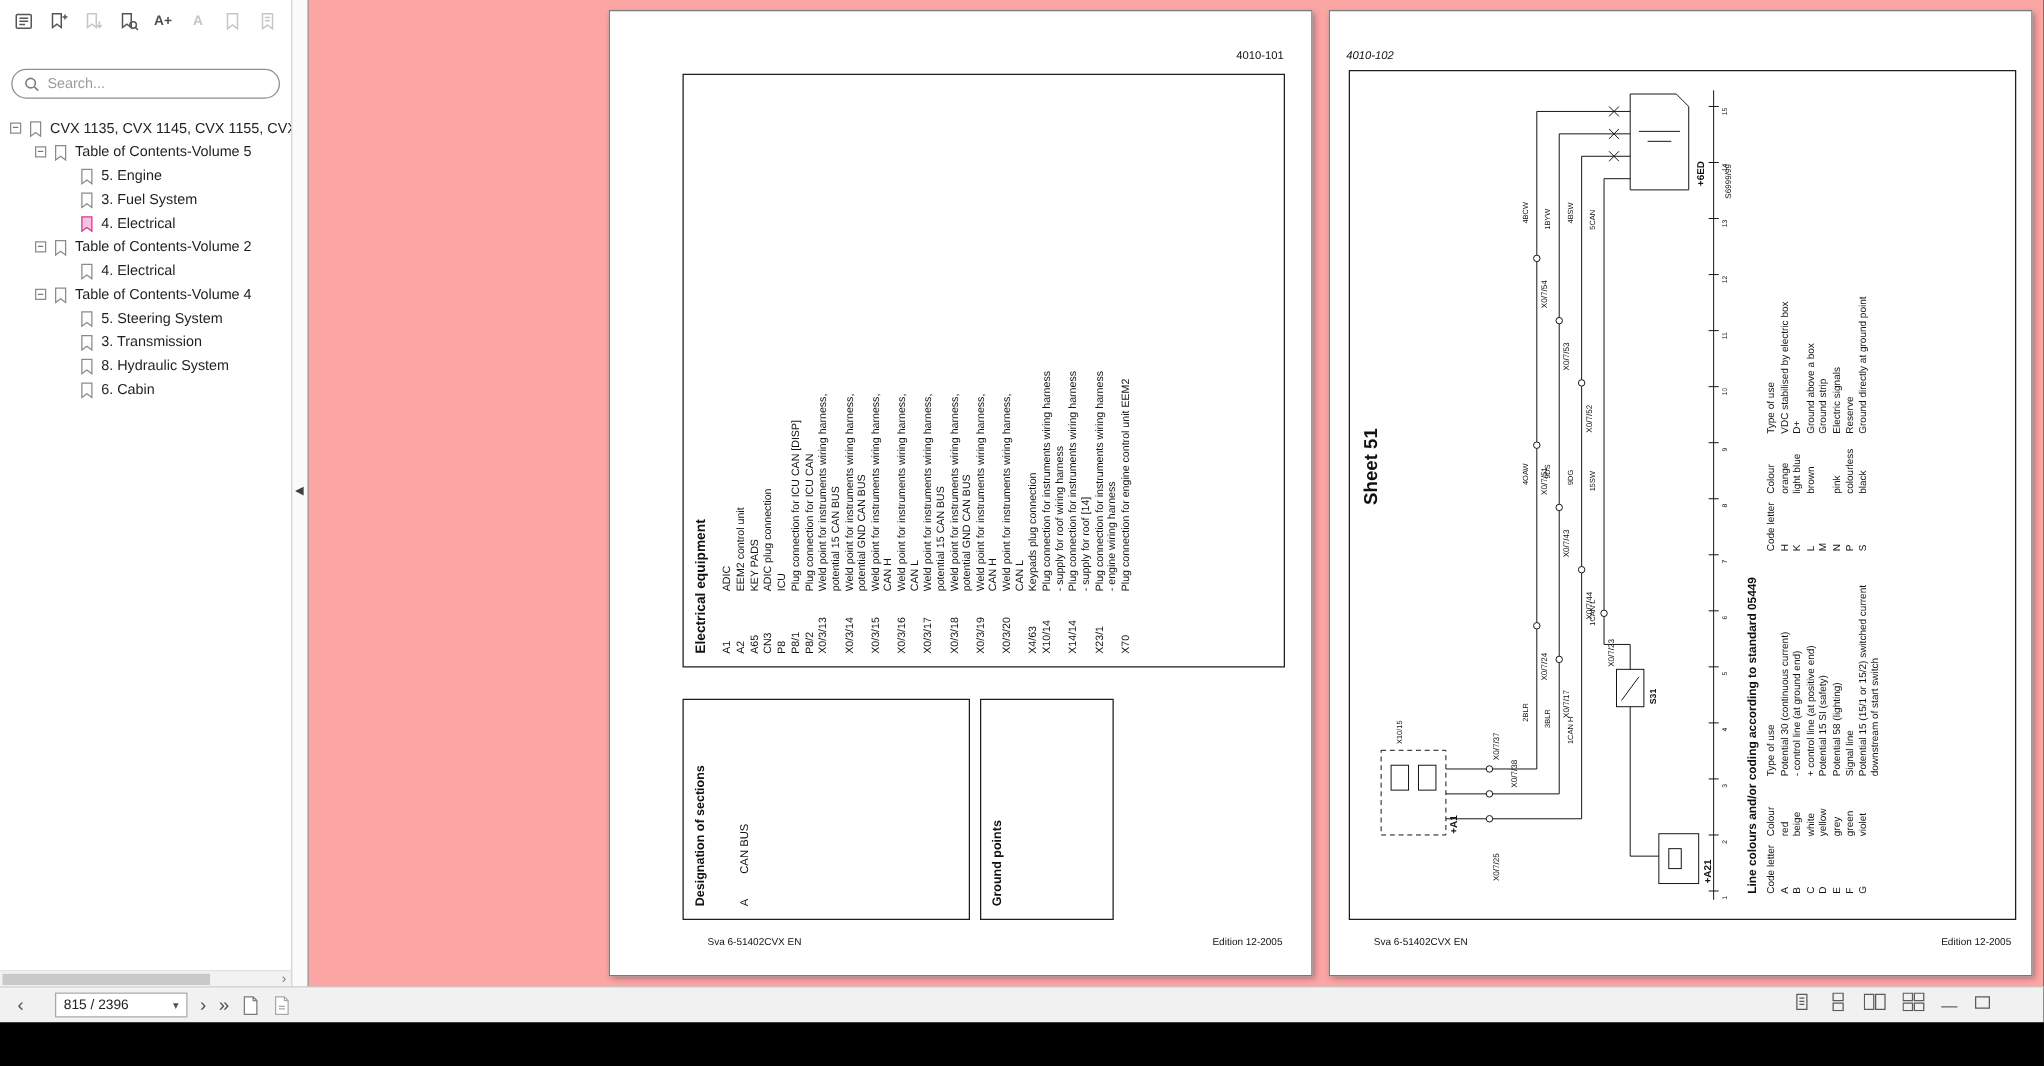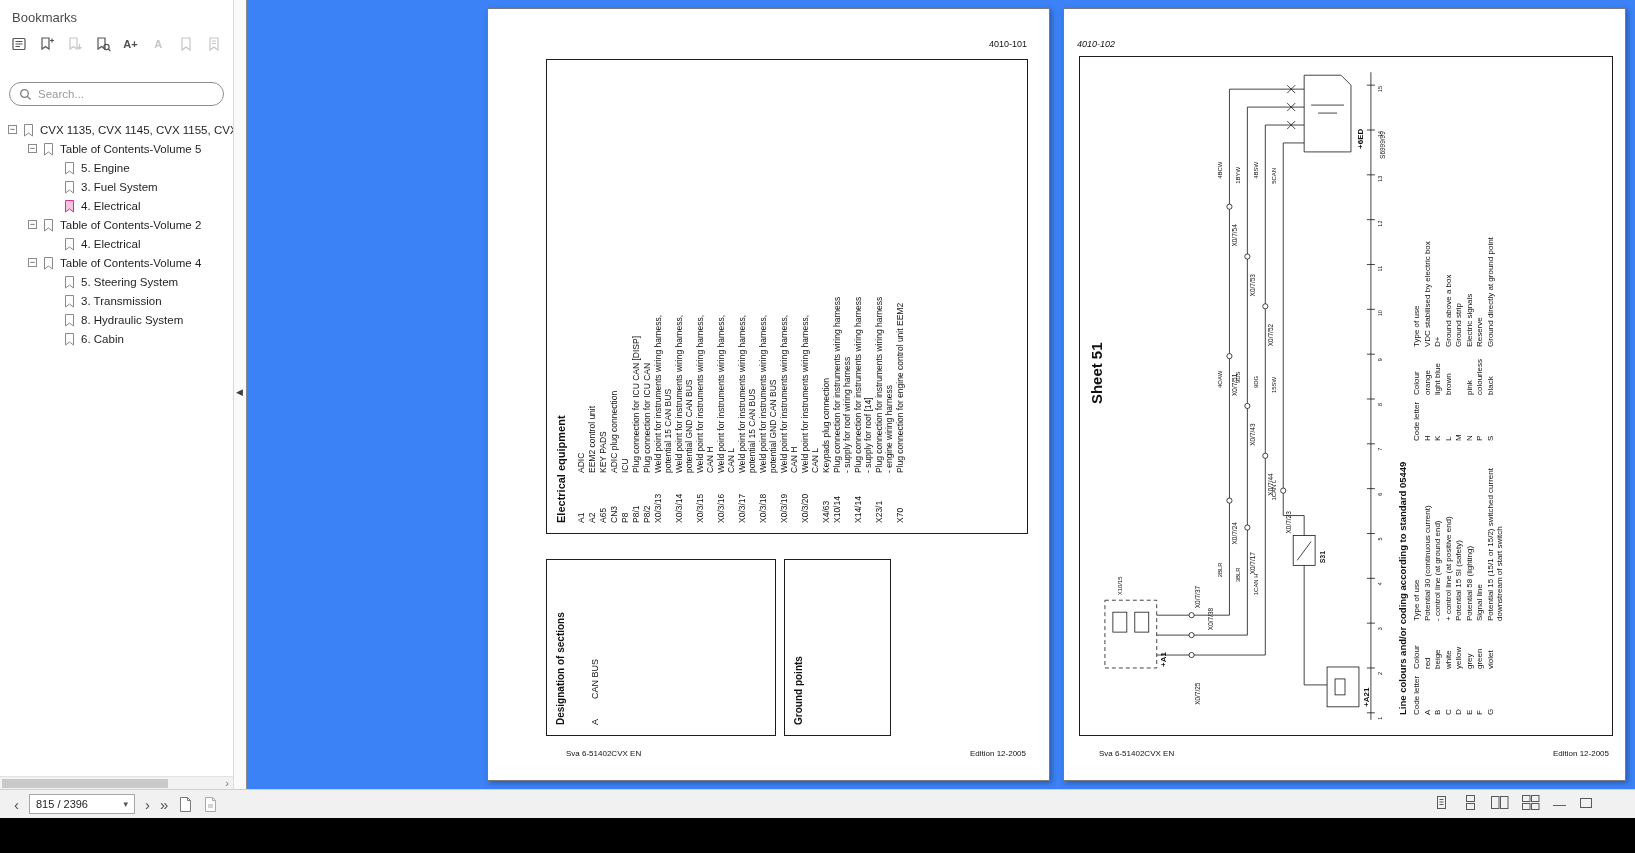--- a/index.html
+++ b/index.html
@@ -32,21 +32,21 @@
     border-top:1px solid #e2e2e2; }
   .hs-thumb { position:absolute; left:2px; top:2px; width:166px; height:9px; background:#c9c9c9; }
   .hs-arrow { position:absolute; right:4px; top:0; font-size:11px; line-height:12px; color:#787878; }
 
   
   .splitter { width:14px; flex:none; background:#fafafa; border-left:1px solid #dcdcdc;
     border-right:1px solid #8c8c8c; position:relative; }
   .collapse { position:absolute; top:387px; left:2px; font-size:9px; color:#3f3f3f; }
 
   
-  .main { flex:1; background:#3b82f6; position:relative; overflow:hidden; }
+  .main { flex:1; background:#fca5a5; position:relative; overflow:hidden; }
   .page { position:absolute; top:8px; width:563px; height:773px; background:#fff;
     border:1px solid #7a7a7a; box-shadow:2px 2px 5px rgba(0,0,0,.3); color:#111; }
   .page1 { left:240px; } .page2 { left:816px; }
   .pagecode { position:absolute; font-size:9px; }
   .pc-r { top:30px; right:22px; } .pc-l { top:30px; left:13px;font-style:italic; }
   .box { position:absolute; border:1px solid #1d1d1d; overflow:hidden; }
   .equip-box  { left:58px;  top:50px;  width:482px; height:475px; }
   .desig-box  { left:58px;  top:550px; width:230px; height:177px; }
   .ground-box { left:296px; top:550px; width:107px; height:177px; }
   .diagram-box{ left:15px;  top:47px;  width:534px; height:680px; }
@@ -72,35 +72,34 @@
   .lg-row { display:flex; font-size:8px; line-height:9.5px; margin-bottom:1px; }
   .lg-c { padding-right:4px; flex:none; }
   .lg-c1{width:46px} .lg-c2{width:48px} .lg-c3{width:180px}
   .lg-c4{width:46px} .lg-c5{width:48px} .lg-c6{flex:1}
 
   
   .toolbar { height:29px; flex:none; background:#f1f1f1; border-top:1px solid #cfcfcf;
     display:flex; align-items:center; padding:0 14px; gap:10px; color:#4a4a4a; }
   .tb-chevron { font-size:15px; line-height:1; color:#4f4f4f; }
   .page-box { width:106px; height:20px; background:#fff; border:1px solid #a8a8a8;
-    display:flex; align-items:center; padding:0 6px; font-size:11px; color:#222; gap:6px; }
+    display:flex; align-items:center; padding:0 6px; font-size:11px; color:#222; gap:6px;margin-left:15px; }
   .page-box .caret { margin-left:auto; font-size:9px; color:#555; }
   .tb-doc { display:flex; }
   .tb-right { margin-left:auto; display:flex; align-items:center; gap:13px; padding-right:28px; }
   .tb-minus { font-size:13px; color:#4f4f4f; }
   .blackbar { height:35px; flex:none; background:#000; }
 </style>
 </head>
 <body>
 
 <div class="app">
   <div class="content">
 
     <aside class="sidebar">
-      <div class="sb-title">Bookmarks</div>
 
       <div class="sb-toolbar">
         <span class="icon-btn">
           <svg width="16" height="16" fill="none" stroke="#555" stroke-width="1.2">
             <rect x="2" y="2.5" width="12" height="11" rx="1"></rect>
               <path d="M4.5 5.5h7M4.5 8h7M4.5 10.5h4.5"></path>
             </svg>
         </span>
         <span class="icon-btn">
           <svg width="16" height="16" fill="none" stroke="#555" stroke-width="1.2">

